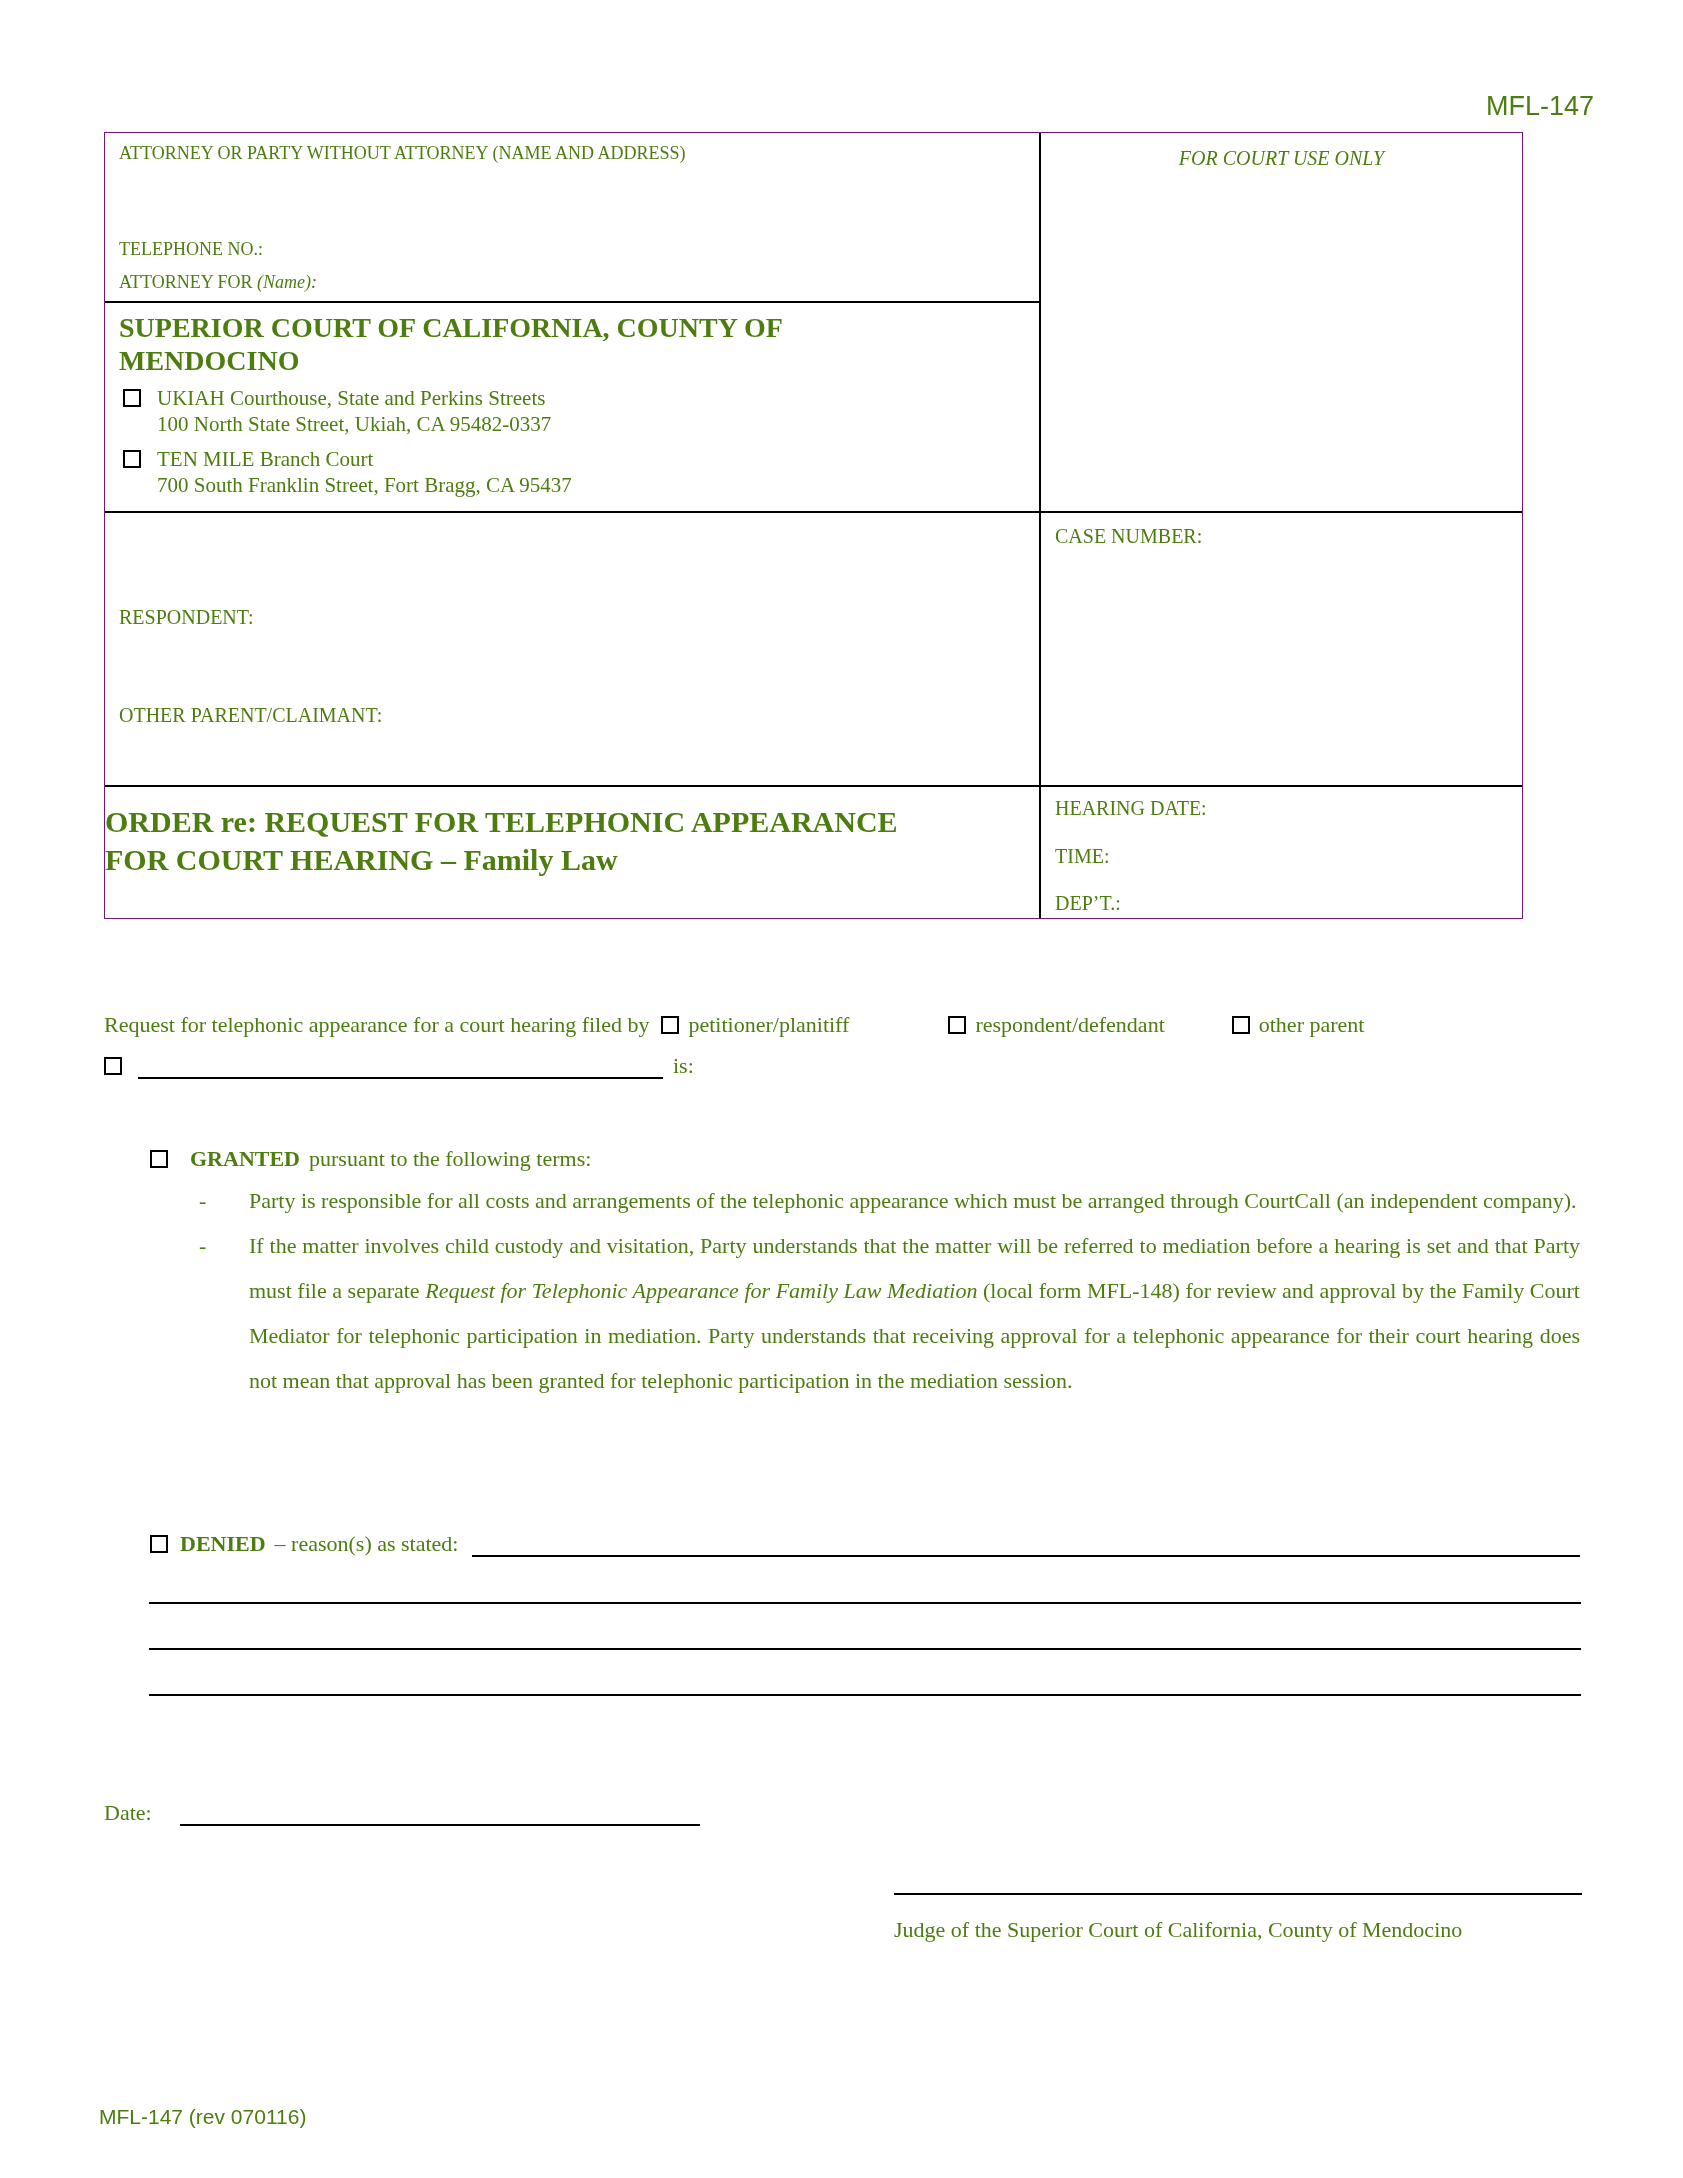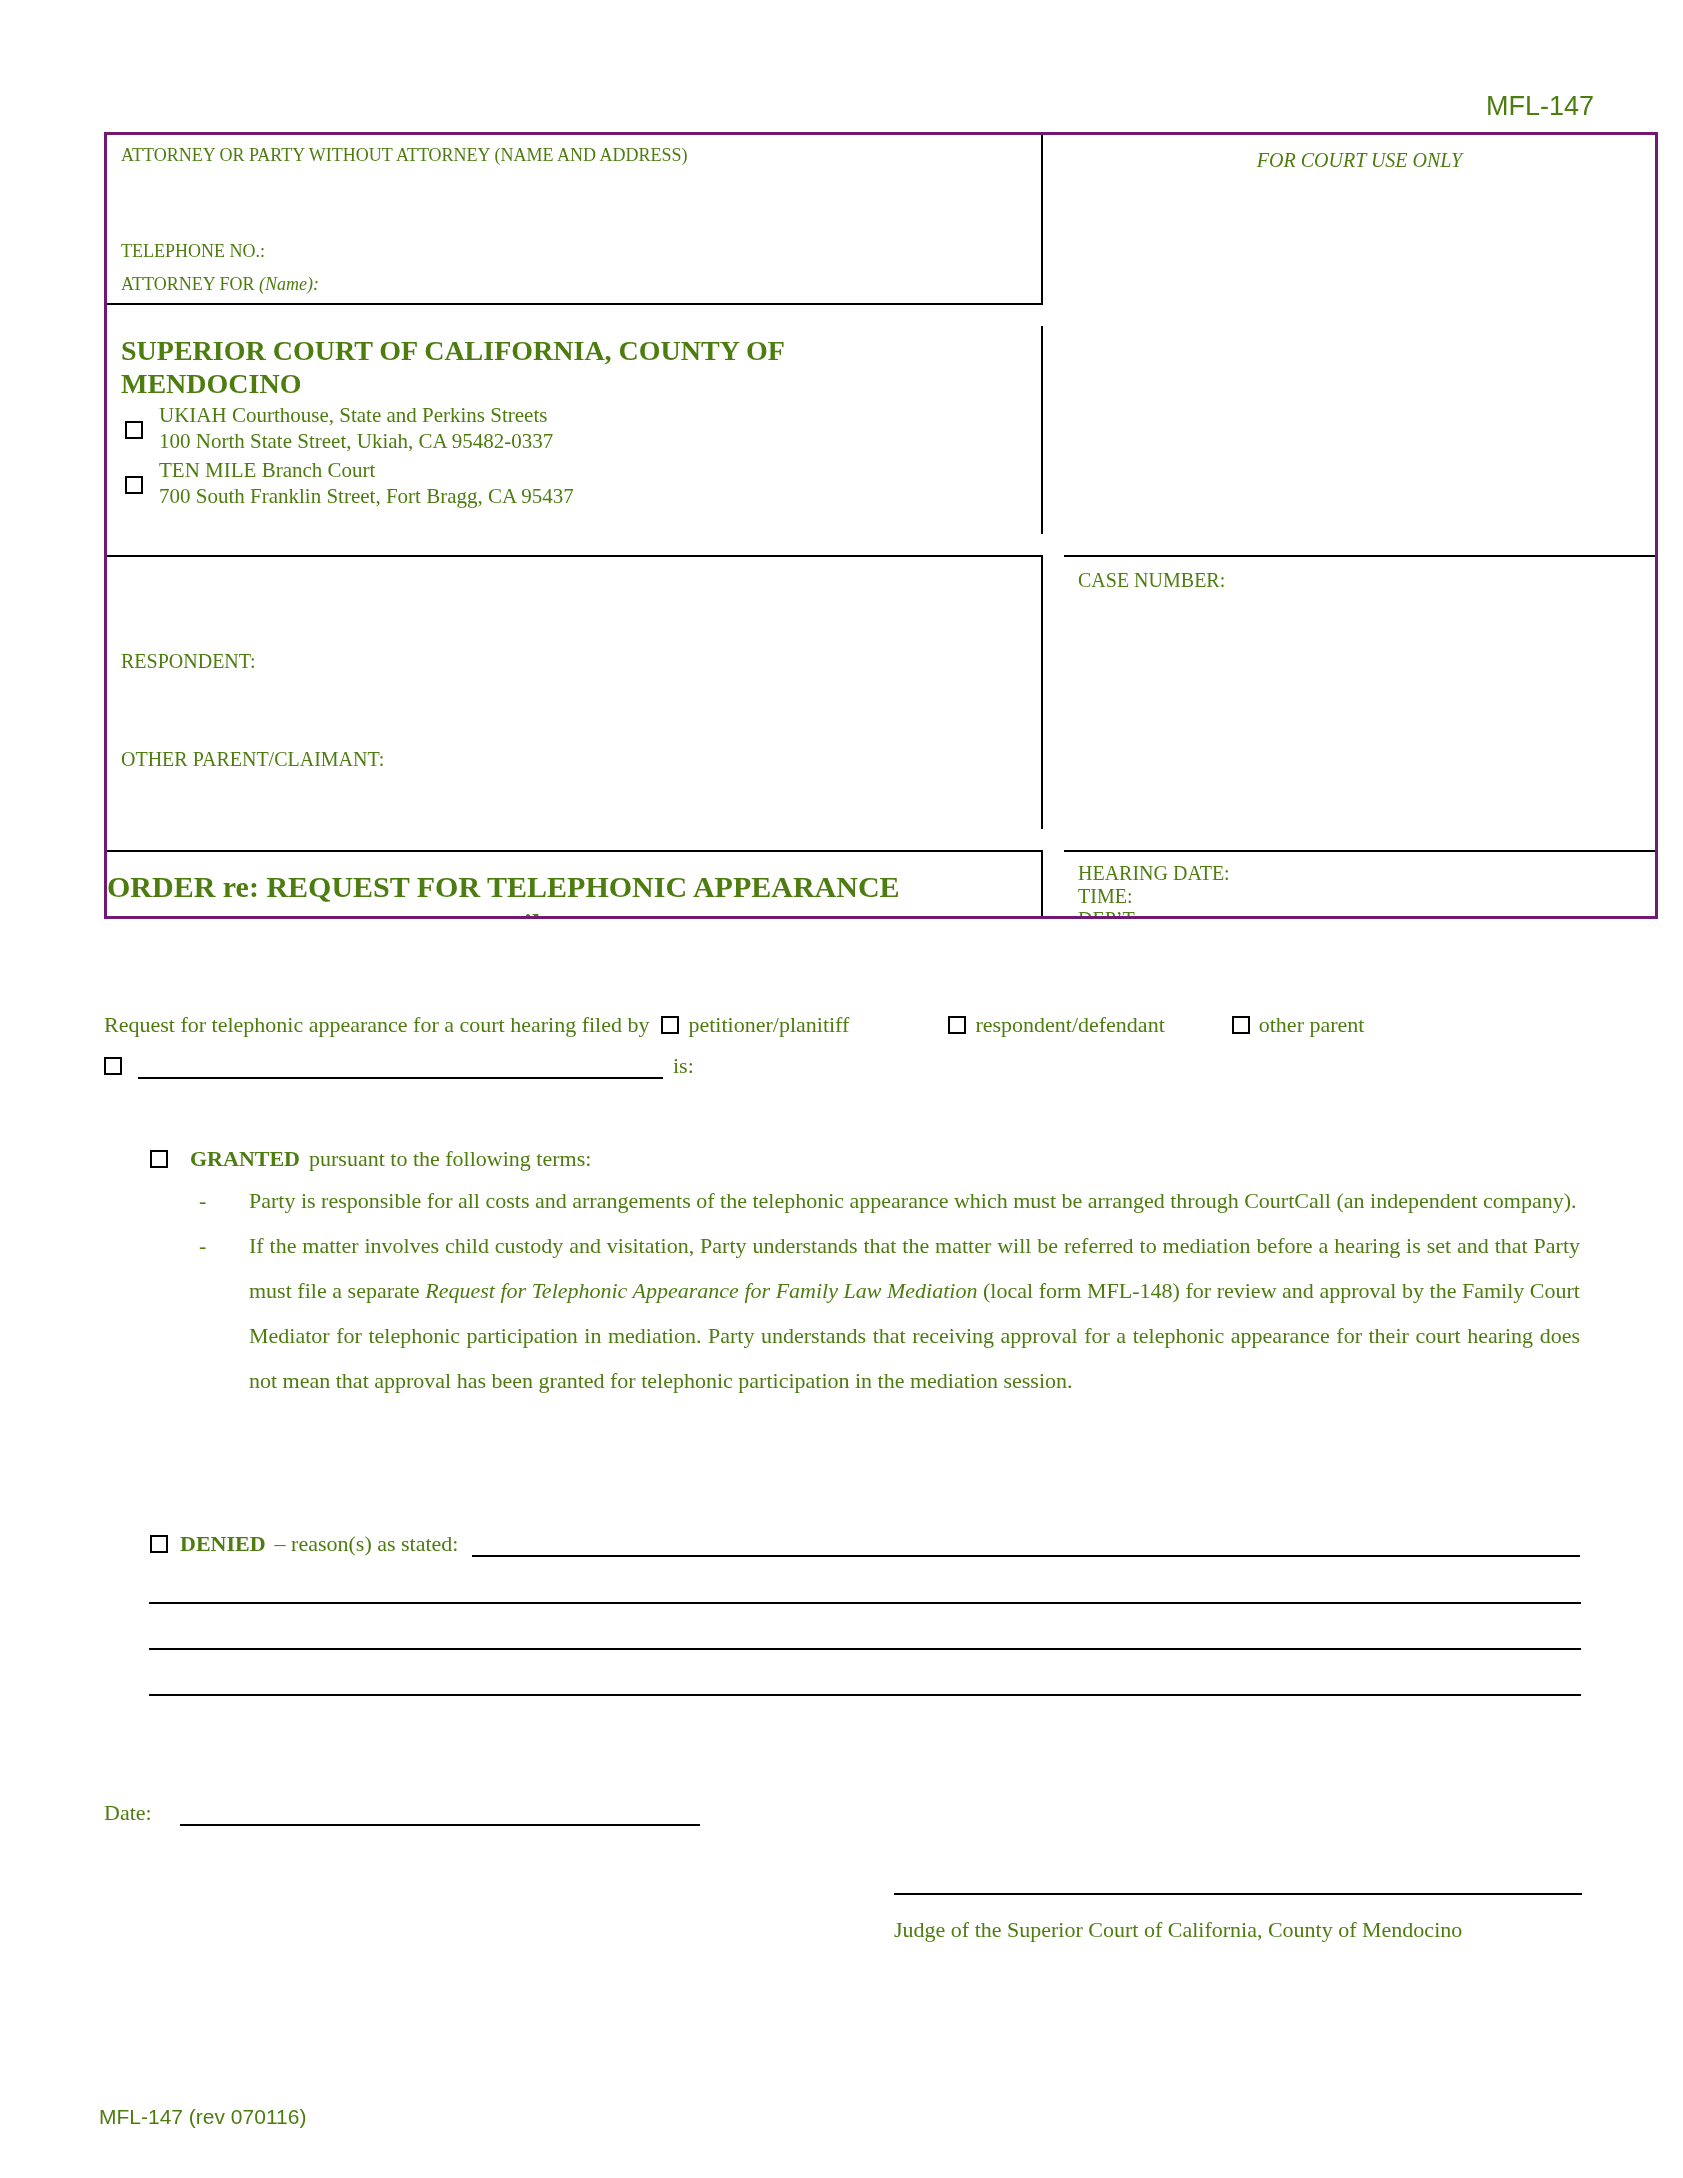--- a/index.html
+++ b/index.html
@@ -11,43 +11,42 @@
   }
   .sans { font-family:"Liberation Sans","DejaVu Sans",sans-serif; }
 
   .form-number-top {
     position:absolute; top:91px; left:1277px; width:317px;
     text-align:right; font-size:27px;
   }
 
   
   .header-box {
-    position:absolute; left:104px; top:132px; width:1554px; height:787px;
-    border:3px solid #701a75;
+    position:absolute; left:104px; top:132px; width:1419px; height:787px;
+    border:1px solid #701a75;
     display:grid; grid-template-columns:936px 1fr;
     grid-template-rows:170px 208px 274px 1fr;
-    gap:21px;
   }
   .cell { overflow:hidden; }
   .cell-attorney {
     grid-column:1; grid-row:1; border-right:2px solid #000; border-bottom:2px solid #000;
     padding:10px 14px 8px; display:flex; flex-direction:column; font-size:18px;
   }
   .cell-attorney .spacer { flex:1; }
   .cell-attorney .tel-line { margin-bottom:12px; }
   .italic { font-style:italic; }
   .cell-courtuse {
     grid-column:2; grid-row:1/3; padding:14px 10px; text-align:center;
     font-style:italic; font-size:20px;
   }
   .cell-court {
     grid-column:1; grid-row:2; border-right:2px solid #000; padding:8px 14px;
   }
   .court-name { font-weight:bold; font-size:28px; line-height:1.18; }
-  .loc-row { display:flex; margin-top:2px; font-size:21px; line-height:1.25;align-items:center; }
+  .loc-row { display:flex; margin-top:8px; font-size:21px; line-height:1.25; }
   .loc-row .cb { margin:4px 16px 0 4px; }
   .cell-party {
     grid-column:1; grid-row:3; border-right:2px solid #000; border-top:2px solid #000;
     padding:12px 14px; font-size:20px;
   }
   .party-respondent { margin-top:81px; }
   .party-other { margin-top:75px; }
   .cell-casenum {
     grid-column:2; grid-row:3; border-top:2px solid #000; padding:12px 14px; font-size:20px;
   }

